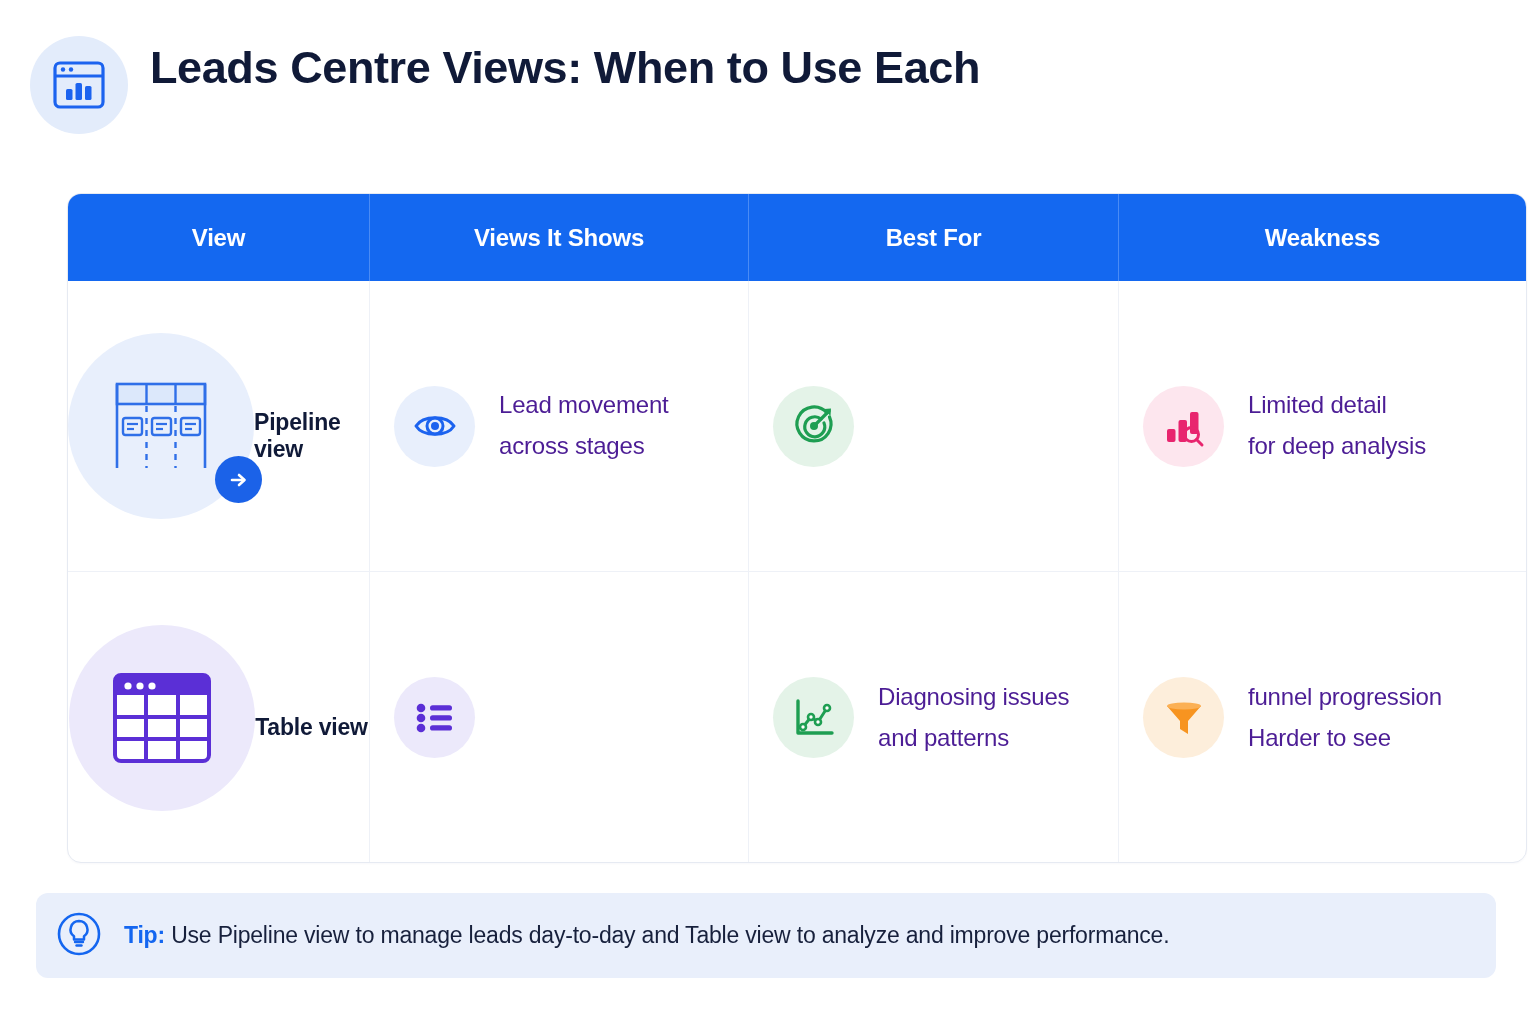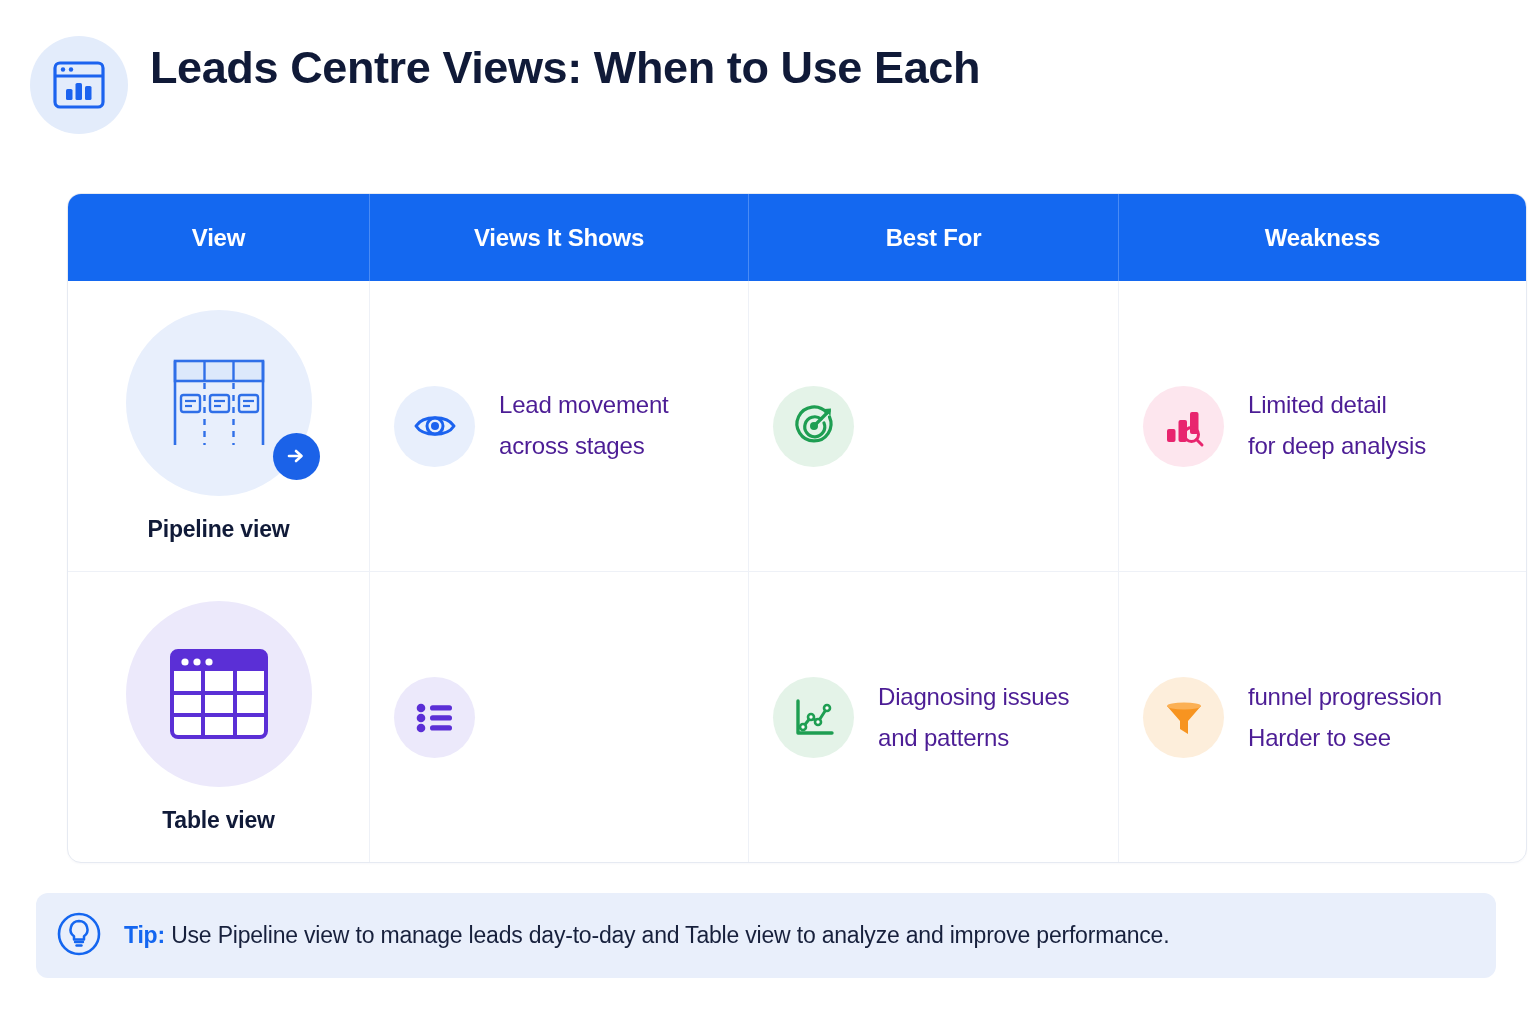--- a/index.html
+++ b/index.html
@@ -103,21 +103,21 @@
   .td {
     display: flex;
     align-items: center;
     border-right: 1px solid #eef1f7;
     padding: 0 0 0 24px;
     gap: 24px;
   }
   .td:last-child { border-right: none; }
 
   .td-view {
-    flex-direction: column;
+    flex-direction: row;
     justify-content: center;
     align-items: center;
     padding: 0;
     gap: 0;
   }
 
   .view-badge-wrap {
     position: relative;
     width: 186px;
     height: 186px;

